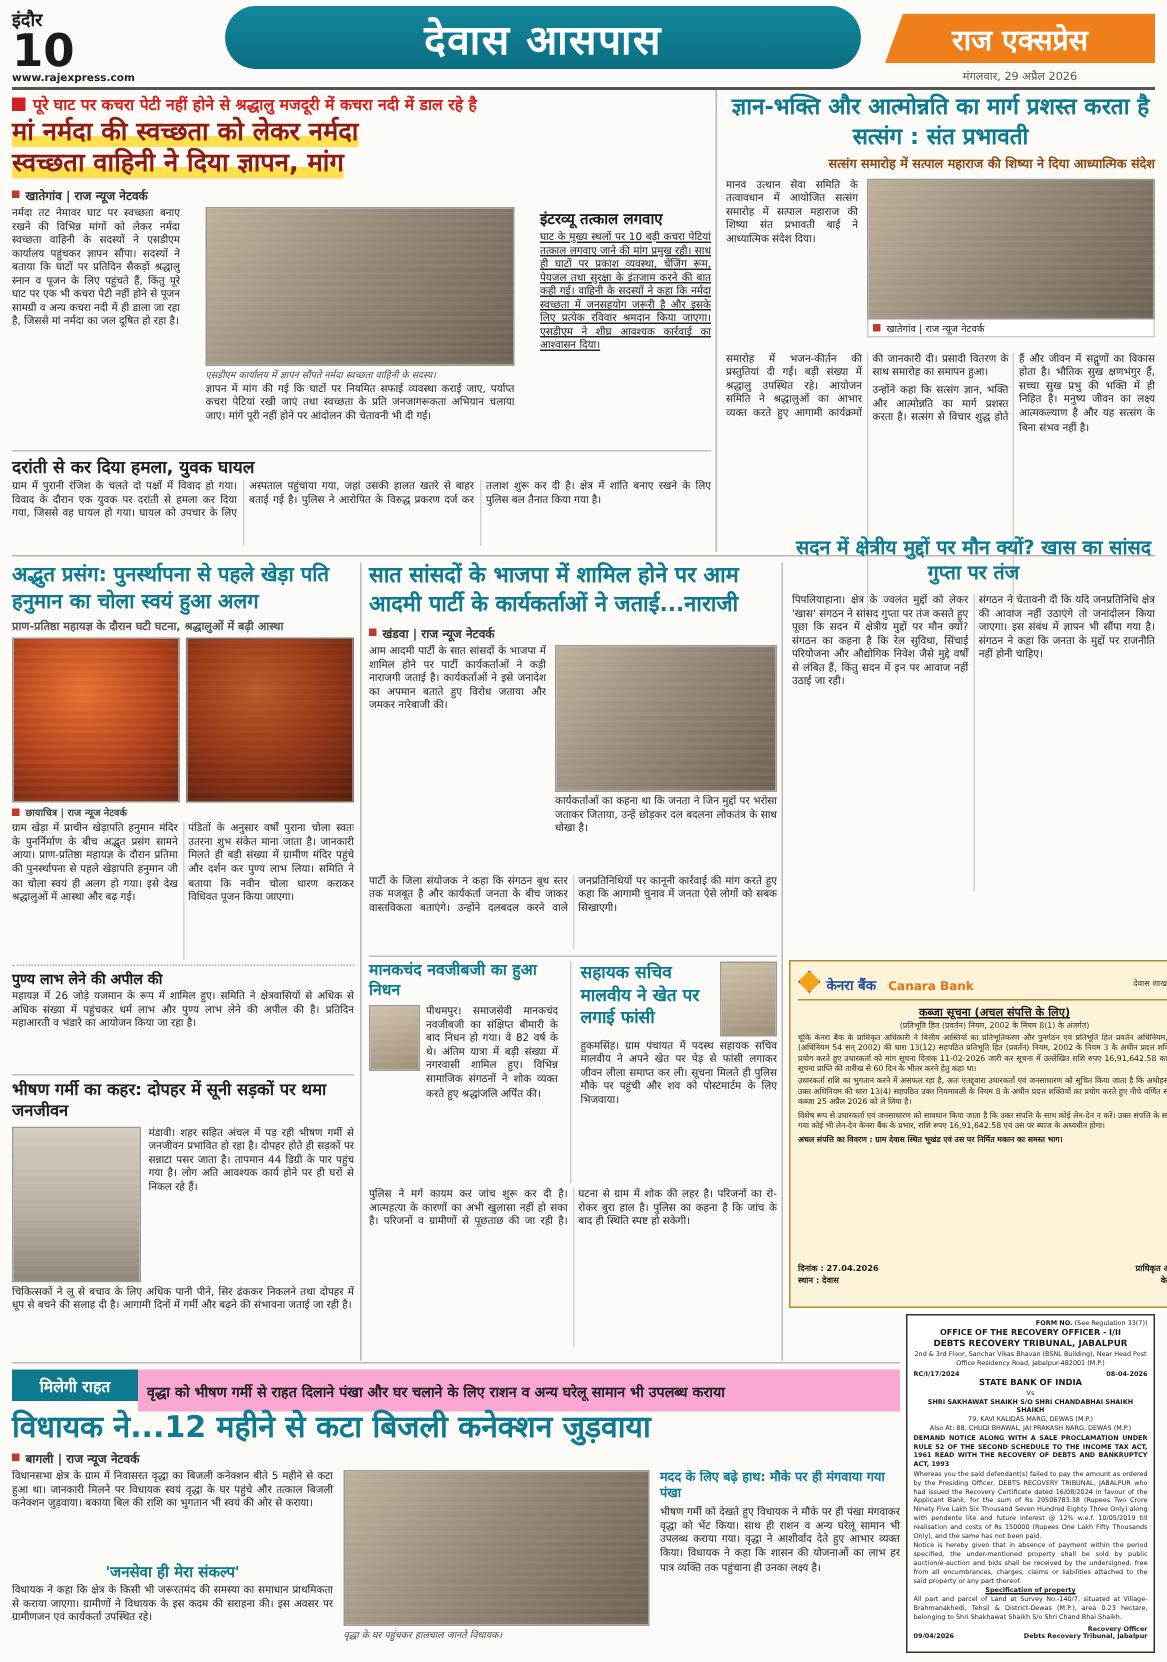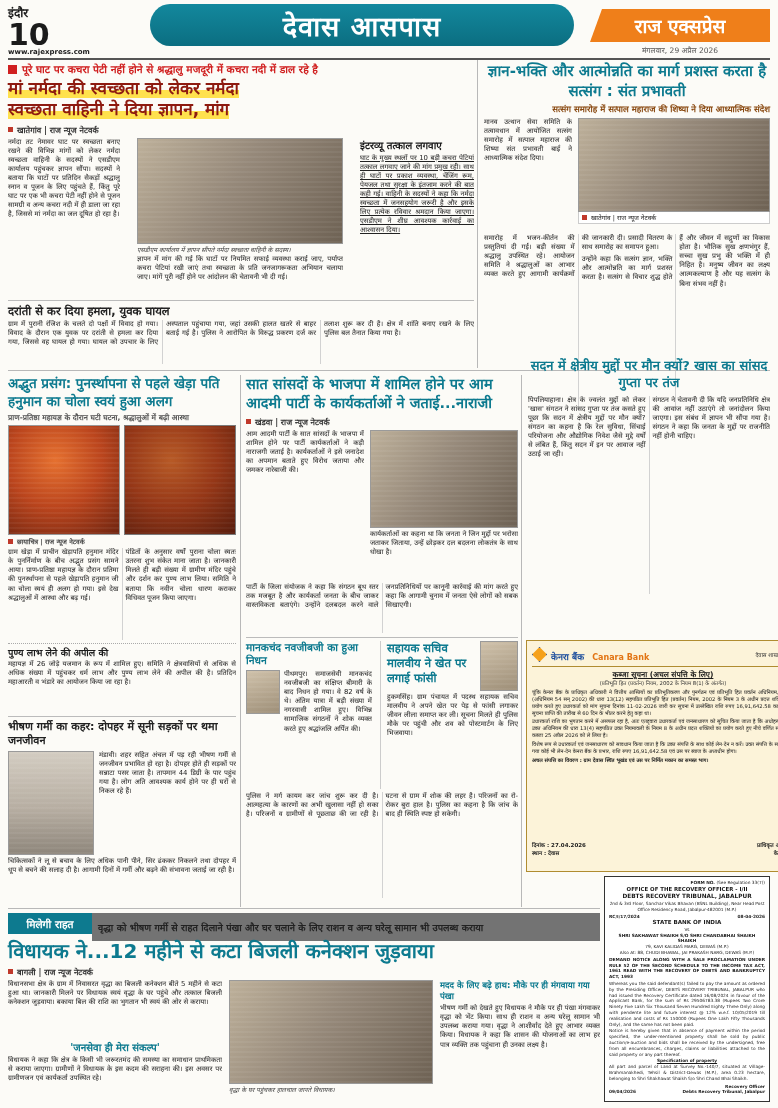--- a/index.html
+++ b/index.html
@@ -233,21 +233,21 @@
         <div>केनरा बैंक</div>
       </div>
     </div>
   </div>
 
   <div class="hline" style="left:8px;top:908px;width:592px;"></div>
 
   <div class="abs" style="left:8px;top:913px;width:592px;">
     <div style="display:flex;align-items:stretch;height:21px;">
       <div style="width:84px;background:#0d7a8f;color:#fff;font-size:10.5px;font-weight:bold;display:flex;align-items:center;justify-content:center;">मिलेगी राहत</div>
-      <div style="flex:1;background:#737373;display:flex;align-items:center;padding:14px 6px;font-size:9.5px;font-weight:bold;color:#222;">वृद्धा को भीषण गर्मी से राहत दिलाने पंखा और घर चलाने के लिए राशन व अन्य घरेलू सामान भी उपलब्ध कराया</div>
+      <div style="flex:1;background:#f9a8d4;display:flex;align-items:center;padding:14px 6px;font-size:9.5px;font-weight:bold;color:#222;">वृद्धा को भीषण गर्मी से राहत दिलाने पंखा और घर चलाने के लिए राशन व अन्य घरेलू सामान भी उपलब्ध कराया</div>
     </div>
     <div class="teal" style="font-size:20px;font-weight:bold;line-height:1.2;margin-top:5px;">विधायक ने...12 महीने से कटा बिजली कनेक्शन जुड़वाया</div>
     <div style="margin:3px 0;display:flex;align-items:center;">
         <span class="sq"></span>
         <span class="byline">बागली | राज न्यूज नेटवर्क</span>
       </div>
     <div style="display:flex;gap:7px;height:118px;overflow:hidden;">
       <div style="width:214px;">
         <div class="bt" style="height:58px;overflow:hidden;">
             <p>विधानसभा क्षेत्र के ग्राम में निवासरत वृद्धा का बिजली कनेक्शन बीते 5 महीने से कटा हुआ था। जानकारी मिलने पर विधायक स्वयं वृद्धा के घर पहुंचे और तत्काल बिजली कनेक्शन जुड़वाया। बकाया बिल की राशि का भुगतान भी स्वयं की ओर से कराया।</p>

